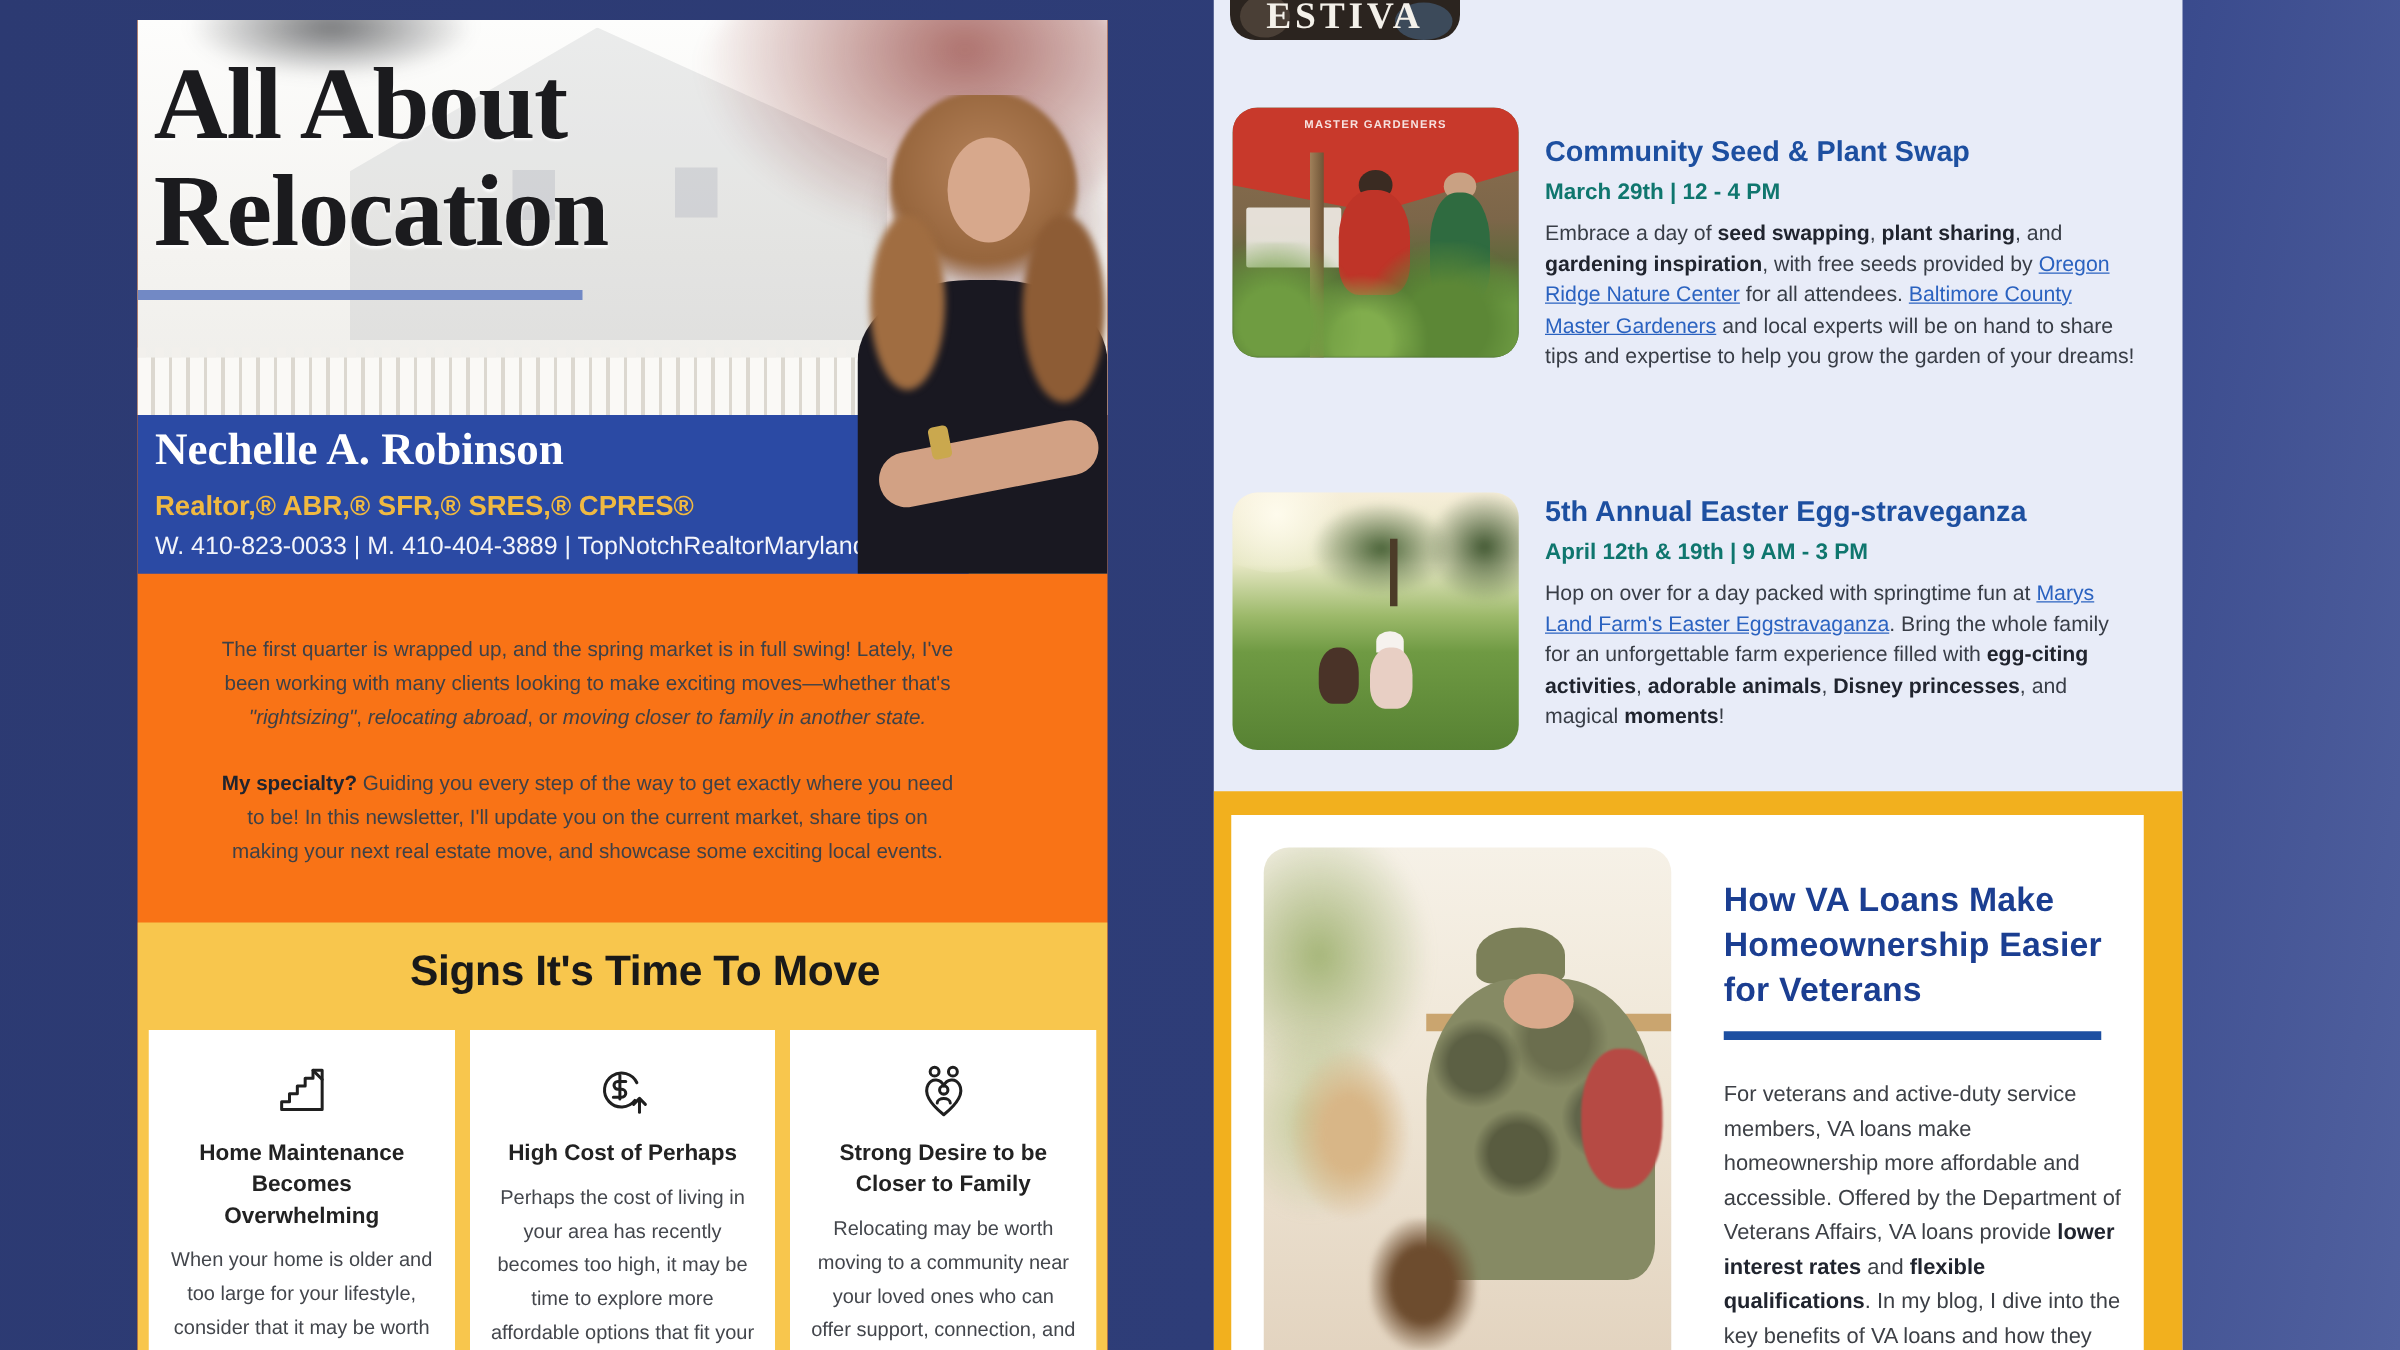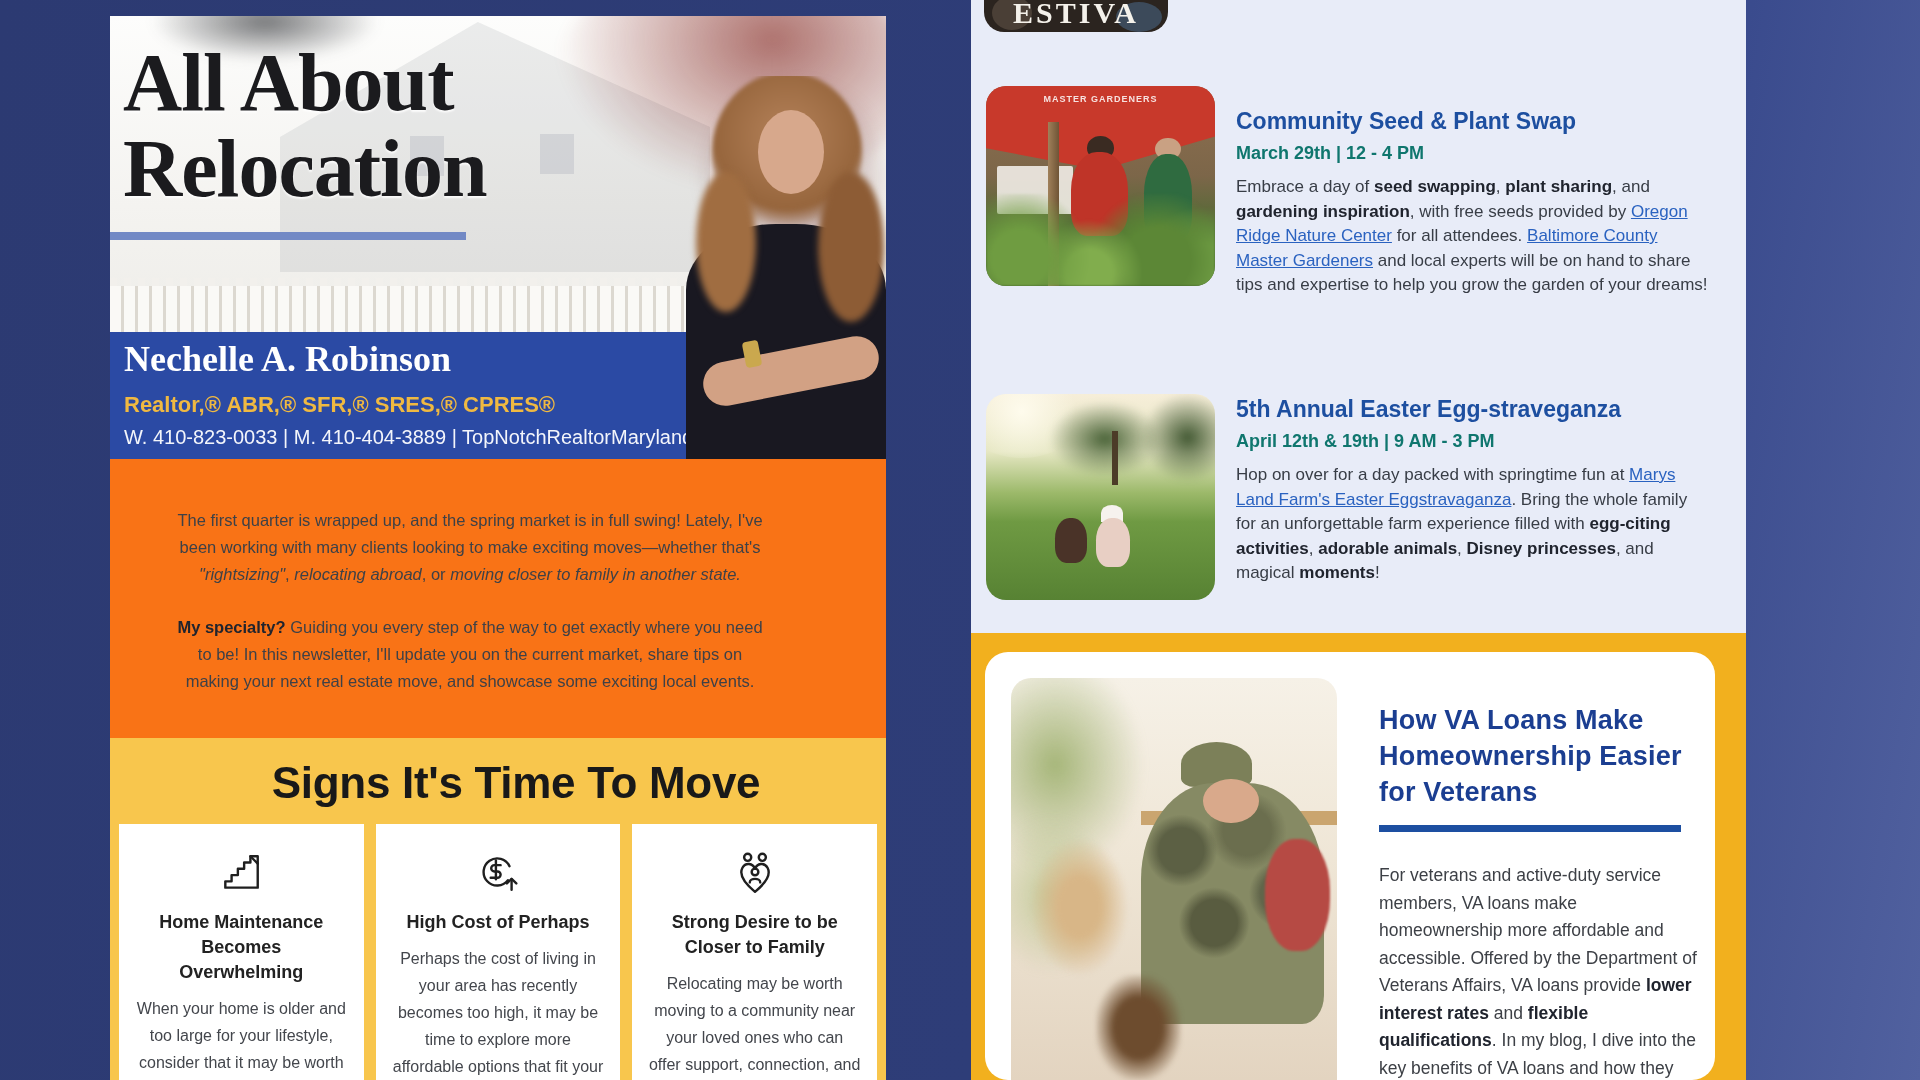--- a/index.html
+++ b/index.html
@@ -53,21 +53,21 @@
   .agent-name{left:14px;top:6px;font-family:"Liberation Serif",serif;font-weight:bold;
     font-size:36px;color:#ffffff;}
   .agent-creds{left:14px;top:60px;font-weight:bold;font-size:22px;color:#f0b941;}
   .agent-contact{left:14px;top:94px;font-size:20px;color:#f3f5fb;}
 
   .intro{left:0;top:443px;width:720px;padding:48px 60px 0;box-sizing:border-box;
     text-align:center;font-size:16.5px;line-height:27px;color:#3e4147;}
   .intro p{margin:0 0 26px;}
 
   .signs{left:0;top:722px;width:776px;height:358px;background:#f8c64d;}
-  .signs h2{margin:0;padding-top:20px;text-align:center;font-size:44px;font-weight:bold;
+  .signs h2{margin:0;padding-top:20px;text-align:center;font-size:34px;font-weight:bold;
     letter-spacing:-.3px;color:#191919;padding-left:36px;}
   .cards{position:absolute;left:9px;right:9px;top:86px;bottom:0;display:flex;gap:12px;}
   .card{flex:1;background:#ffffff;text-align:center;padding:26px 12px 0;box-sizing:border-box;}
   .card .icon{height:46px;}
   .card h3{margin:14px 6px 0;font-size:18px;line-height:25px;color:#222222;}
   .card p{margin:10px 4px 0;font-size:16px;line-height:27px;color:#43464c;}
   .icon svg{stroke:#1f1f1f;fill:none;stroke-width:2.3;stroke-linecap:round;stroke-linejoin:round;}
 
   
   .panel{left:971px;top:0;width:775px;height:1080px;background:#e8ecf8;overflow:hidden;}
@@ -108,21 +108,21 @@
   .ev-text{left:265px;width:472px;}
   .ev-title{margin:0;font-size:23px;font-weight:bold;color:#1d4fa0;}
   .ev-date{margin:8px 0 0;font-size:18px;font-weight:bold;color:#0f766e;}
   .ev-body{margin:11px 0 0;font-size:17px;line-height:24.5px;color:#383d46;}
 
   .sb{font-weight:bold;color:#20242e;}
   .si{font-style:italic;}
   a.slink{color:#2a62c0;text-decoration:underline;}
 
   .va{left:0;top:633px;width:775px;height:447px;background:#f2b01e;}
-  .va-card{left:14px;top:19px;width:730px;height:428px;background:#ffffff;border-radius:23px;}
+  .va-card{left:14px;top:19px;width:730px;height:428px;background:#ffffff;}
   .va-photo{left:26px;top:26px;width:326px;height:402px;border-radius:20px 20px 0 0;overflow:hidden;
     background:linear-gradient(180deg,#f6f1e7 0%,#efe6d6 45%,#e3d4c0 100%);}
   .va-leaf{left:-14%;top:-6%;width:55%;height:55%;background:radial-gradient(ellipse,rgba(146,168,95,.8),rgba(146,168,95,0) 70%);filter:blur(5px);}
   .va-leaf2{left:-8%;top:34%;width:40%;height:40%;background:radial-gradient(ellipse,rgba(170,188,120,.6),rgba(170,188,120,0) 70%);filter:blur(5px);}
   .rail{left:40%;top:33%;width:60%;height:3.5%;background:#caa56f;}
   .soldier{right:4%;top:26%;width:56%;height:60%;border-radius:40% 42% 12% 12%;
     background:radial-gradient(circle at 22% 28%,#5c6044 10%,rgba(0,0,0,0) 16%),
       radial-gradient(circle at 58% 20%,#6b6e4e 11%,rgba(0,0,0,0) 18%),
       radial-gradient(circle at 40% 58%,#595c40 13%,rgba(0,0,0,0) 20%),
       radial-gradient(circle at 78% 46%,#61654a 12%,rgba(0,0,0,0) 18%),#868a64;}

